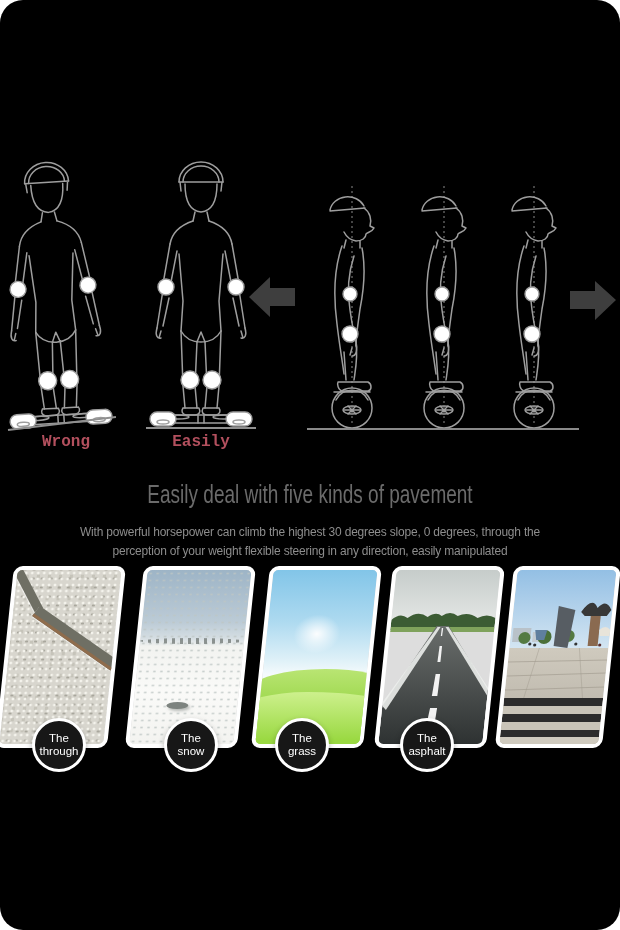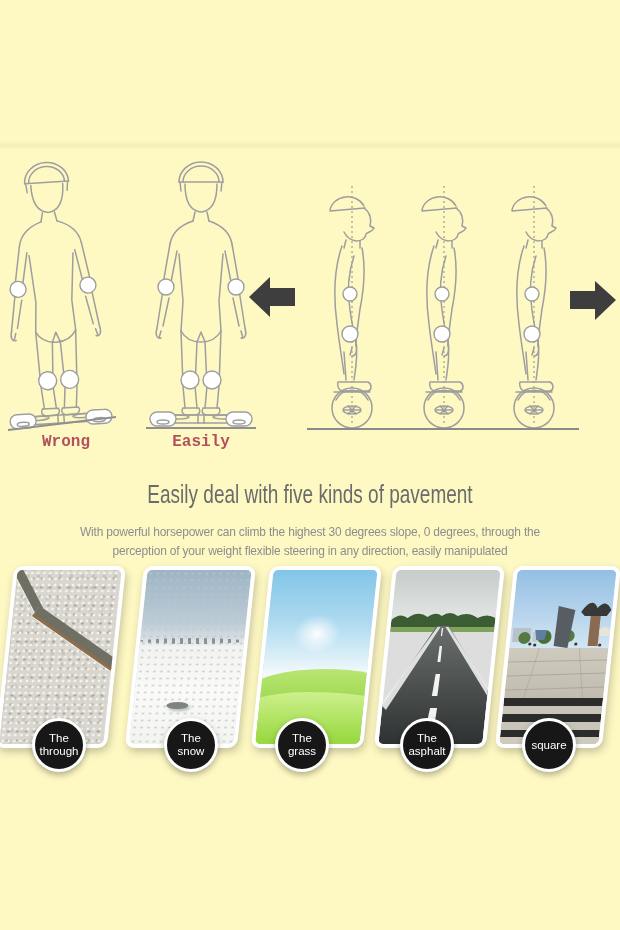--- a/index.html
+++ b/index.html
@@ -1,19 +1,20 @@
 <!DOCTYPE html>
 <html><head>
 <meta charset="utf-8">
 <style>
   html,body{margin:0;padding:0;background:#fff;}
   #stage{
     position:relative;width:620px;height:930px;margin:0 auto;
-    background:#fef9c3;overflow:hidden;
+    background:#000000;overflow:hidden;
     font-family:"Liberation Sans", sans-serif;
+    border-radius:23px;
   }
   
   .fig{position:absolute;}
   .fig svg{display:block;}
   .stroke{stroke:#9e9e9e;stroke-width:1.5;fill:none;stroke-linecap:round;stroke-linejoin:round;}
   .joint{stroke:#9e9e9e;stroke-width:1.4;fill:#ffffff;}
   .groundline{stroke:#8f8f8f;stroke-width:2;fill:none;}
   .dotline{stroke:#8a8a8a;stroke-width:1;stroke-dasharray:2 3;fill:none;}
 
   .posture-label{
@@ -333,17 +334,14 @@
   </div>
   <div class="badge" id="badge-snow">
     <span>The snow</span>
   </div>
   <div class="badge" id="badge-grass">
     <span>The grass</span>
   </div>
   <div class="badge" id="badge-asphalt">
     <span>The asphalt</span>
   </div>
-  <div class="badge" id="badge-square">
-    <span>square</span>
-  </div>
 
 </div>
 
 </body></html>

